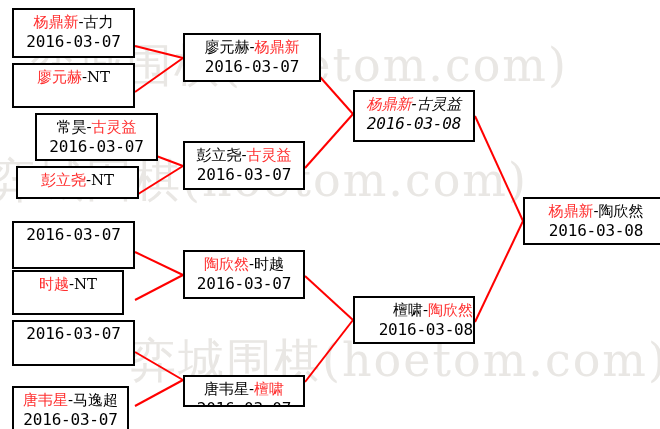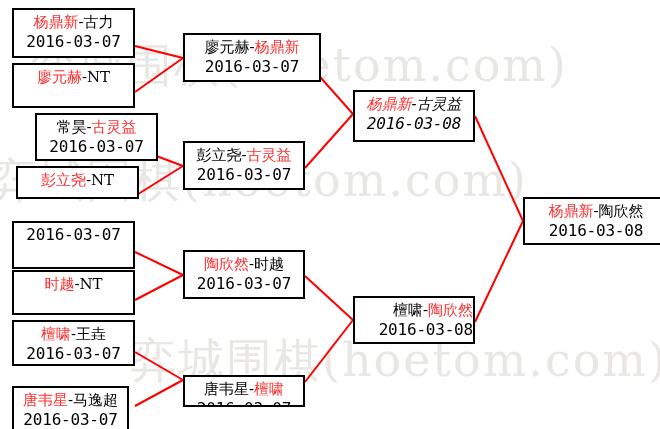--- a/index.html
+++ b/index.html
@@ -98,25 +98,24 @@
       <div class="node" style="left: 12px; top: 113px; width: 123px; height: 48px; margin-left: 23px;">
         <div class="match"><span class="l">常昊</span><span class="sep">-</span><span class="w">古灵益</span></div>
         <div class="date">2016-03-07</div>
       </div>
       <div class="node" style="left: 16px; top: 166px; width: 123px; height: 33px;">
         <div class="match"><span class="w">彭立尧</span><span class="sep">-</span><span class="l nt">NT</span></div>
       </div>
       <div class="node" style="left: 12px; top: 221px; width: 123px; height: 48px;">
         <div class="date">2016-03-07</div>
       </div>
-      <div class="node" style="left: 12px; top: 270px; width: 123px; height: 45px;">
+      <div class="node" style="left: 12px; top: 270px; width: 112px; height: 45px;">
         <div class="match"><span class="w">时越</span><span class="sep">-</span><span class="l nt">NT</span></div>
       </div>
       <div class="node" style="left: 12px; top: 320px; width: 123px; height: 46px;">
-        <div class="match"><span class="w">檀啸</span><span class="sep">-</span><span class="l">王垚</span></div>
         <div class="date">2016-03-07</div>
       </div>
       <div class="node" style="left: 12px; top: 386px; width: 117px; height: 47px;">
         <div class="match"><span class="w">唐韦星</span><span class="sep">-</span><span class="l">马逸超</span></div>
         <div class="date">2016-03-07</div>
       </div>
       <div class="node" style="left: 183px; top: 33px; width: 138px; height: 49px;">
         <div class="match"><span class="l">廖元赫</span><span class="sep">-</span><span class="w">杨鼎新</span></div>
         <div class="date">2016-03-07</div>
       </div>

